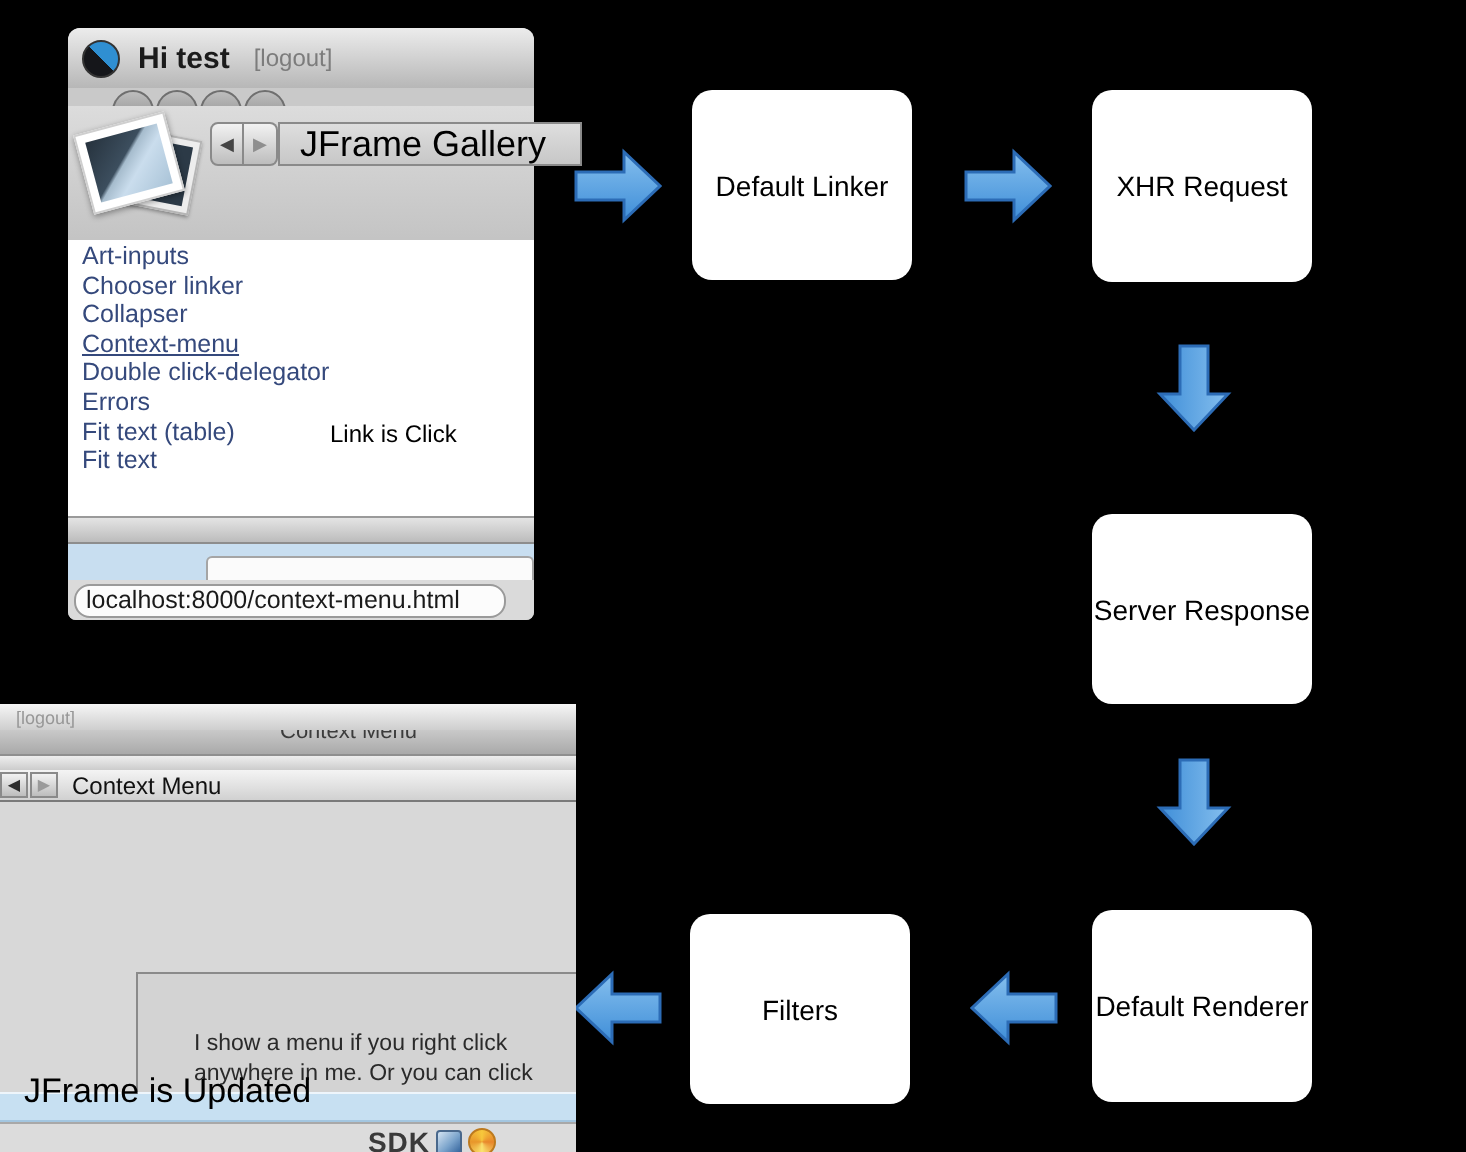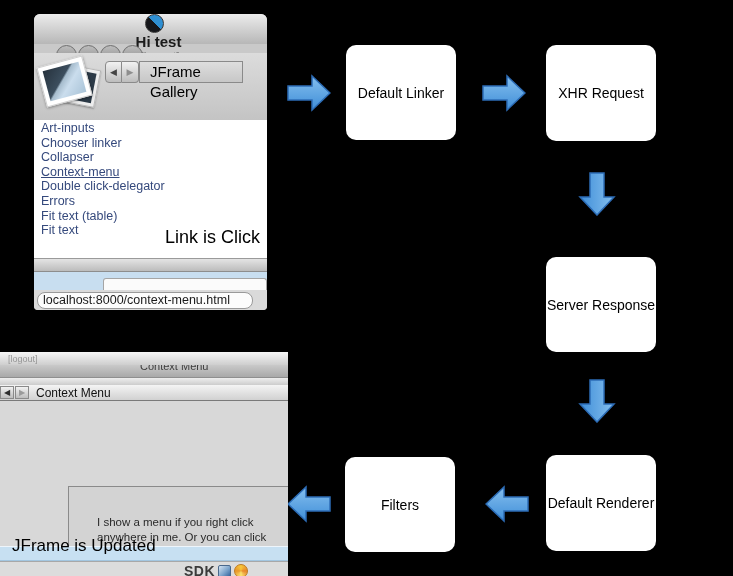--- a/index.html
+++ b/index.html
@@ -9,21 +9,21 @@
 
   
   .winbtn { display:flex; align-items:center; justify-content:center;
             background:linear-gradient(#f2f2f2,#bdbdbd); border:1px solid #8a8a8a; }
 
   
   #gallery-window { position:absolute; left:34px; top:14px; width:233px; height:296px;
                     border-radius:6px 6px 4px 4px; background:#c9c9c9; }
   .gw-titlebar { position:absolute; left:0; top:0; width:233px; height:30px;
                  border-radius:6px 6px 0 0; background:linear-gradient(#ececec,#b7b7b7);
-                 display:flex; align-items:center; padding-left:7px;flex-direction:column; }
+                 display:flex; align-items:center; padding-left:7px; }
   .app-dot { width:19px; height:19px; border-radius:50%;
              background:linear-gradient(to bottom left,#2f8fd2 50%,#15161a 50%);
              border:1px solid #333; flex:0 0 auto; }
   .gw-title { font-size:15px; font-weight:bold; color:#1b1b1b; margin-left:9px; }
   .gw-logout { font-size:12px; color:#7c7c7c; margin-left:12px; }
   .bubble-strip { position:absolute; left:0; top:30px; width:233px; height:9px; overflow:hidden; }
   .bubble { position:absolute; top:1px; width:21px; height:21px; border-radius:50%;
             background:linear-gradient(#bdbdbd,#848484); border:1px solid #6f6f6f; }
   .gw-toolbar { position:absolute; left:0; top:39px; width:233px; height:69px;
                 background:linear-gradient(#dcdcdc,#c3c3c3); }
@@ -33,29 +33,29 @@
                 border:1px solid #b5b5b5; transform:rotate(11deg); box-shadow:0 1px 2px rgba(0,0,0,.35); }
   .photo-back .img { position:absolute; inset:3px; background:#2c3a47; }
   .photo-front { left:3px; top:8px; width:47px; height:41px; background:#fff;
                  border:1px solid #cfcfcf; transform:rotate(-15deg); box-shadow:0 1px 3px rgba(0,0,0,.4); }
   .photo-front .img { position:absolute; inset:4px;
         background:linear-gradient(135deg,#26323d 0%,#3c4e5e 42%,#a6bccd 46%,#cadded 62%,#a9c3d7 100%); }
   .nav-group { position:absolute; left:71px; top:8px; height:22px; display:flex; }
   .nav-btn { width:17px; height:22px; font-size:9px; }
   .nav-btn.back { border-radius:4px 0 0 4px; color:#444; }
   .nav-btn.fwd  { border-radius:0 4px 4px 0; border-left:none; color:#8e8e8e; }
-  .gw-location { position:absolute; left:105px; top:8px; width:104px; height:22px;
+  .gw-location { position:absolute; left:105px; top:8px; width:152px; height:22px;
                  border:1px solid #8a8a8a; background:linear-gradient(#dedede,#c7c7c7);
-                 font-size:15px; color:#000; line-height:20px; padding-left:10px; }
+                 font-size:18px; color:#000; line-height:20px; padding-left:10px; }
   .gw-content { position:absolute; left:0; top:106px; width:233px; height:138px;
                 background:#fff; overflow:hidden; }
   .link-list { position:absolute; left:7px; top:1px; }
   .g-link { font-size:12.5px; line-height:14.6px; color:#35497c; cursor:pointer; white-space:nowrap; }
   .g-link.active { text-decoration:underline; }
-  .gw-annotation { position:absolute; left:131px; top:107px; font-size:18px; color:#000; white-space:nowrap; }
+  .gw-annotation { position:absolute; left:131px; top:90px; font-size:12px; color:#000; white-space:nowrap; }
   .gw-graybar { position:absolute; left:0; top:244px; width:233px; height:14px;
                 background:linear-gradient(#e4e4e4,#bcbcbc); border-top:1px solid #9a9a9a; border-bottom:1px solid #8d8d8d; }
   .gw-bluestrip { position:absolute; left:0; top:258px; width:233px; height:18px; background:#c8def0; }
   .gw-tab { position:absolute; left:69px; top:6px; width:164px; height:12px;
             background:#fbfbfb; border:1px solid #a5a5a5; border-bottom:none; border-radius:3px 3px 0 0; }
   .gw-status { position:absolute; left:0; top:276px; width:233px; height:20px;
                background:#dadada; border-radius:0 0 4px 4px; }
   .url-pill { position:absolute; left:3px; top:2px; width:216px; height:17px; border-radius:8px;
               background:#fcfcfc; border:1px solid #9a9a9a; font-size:12.5px; color:#1a1a1a;
               line-height:15px; padding-left:5px; white-space:nowrap; overflow:hidden; }

